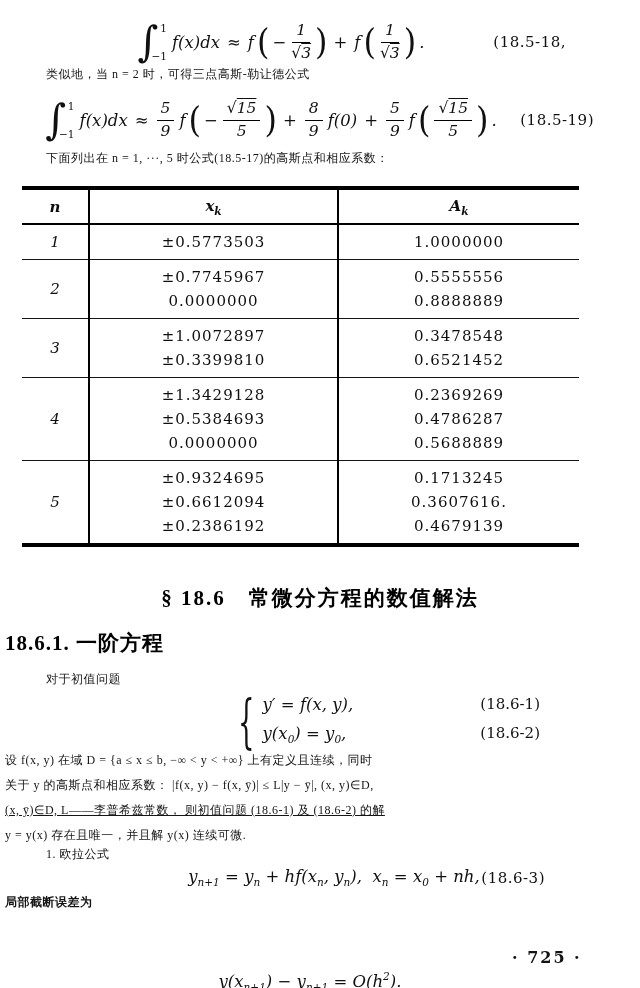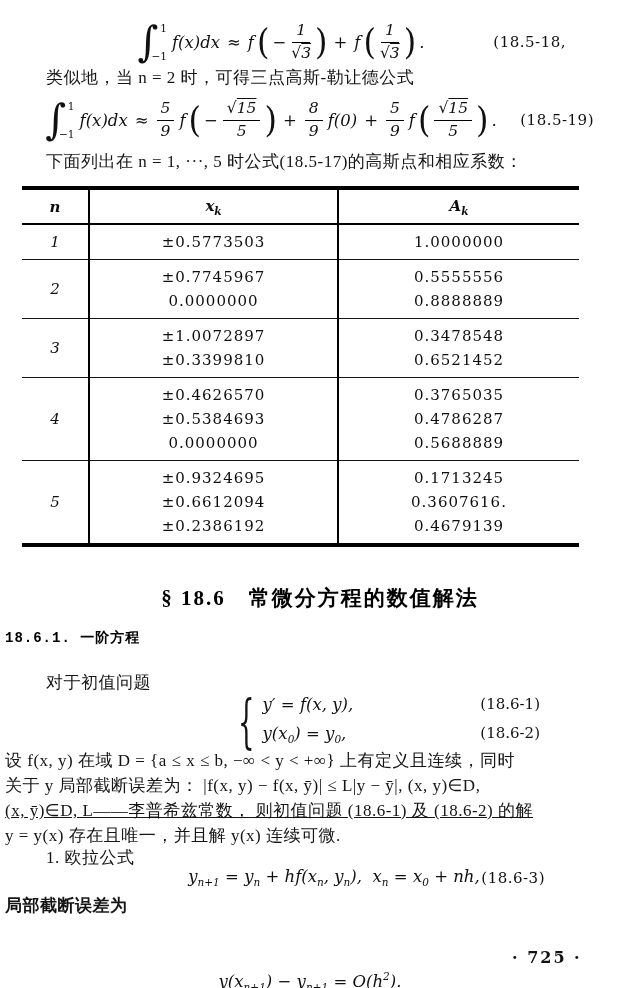--- a/index.html
+++ b/index.html
@@ -8,21 +8,21 @@
     background:#e8e8e6;
     font-family:"Liberation Serif", serif;
   }
   .page {
     position:relative; width:640px; height:988px;
     background:#ffffff; color:#121212; overflow:hidden;
   }
   .abs { position:absolute; }
 
   
-  .cn { font-size:17px; color:#151515; letter-spacing:0.5px; }
+  .cn { font-size:12px; color:#151515; letter-spacing:0.5px; }
   .cn-bold { font-weight:bold; }
 
   
   .eq {
     left:0; right:0; display:flex; justify-content:center; align-items:center;
     font-family:"DejaVu Serif", serif; font-style:italic; font-size:16.5px; color:#101010;
   }
   .eq-content { display:flex; align-items:center; }
   .m { margin:0 2px; white-space:pre; }
   .op { margin:0 5px; }
@@ -75,21 +75,21 @@
   .col-n { width:66px; border-right:2.2px solid #000; font-style:italic; }
   .col-x { width:247px; border-right:2.2px solid #000; }
   .col-a { width:240px; }
   .gauss td { padding:5px 0; }
   .gauss td div { line-height:24px; letter-spacing:1px; }
 
   .section-heading {
     left:0; right:0; text-align:center;
     font-size:21px; font-weight:bold; letter-spacing:2px; color:#000;
   }
-  .subsection-heading { font-size:14px; font-weight:bold; letter-spacing:1px; color:#000;font-family:Liberation Mono, monospace; }
+  .subsection-heading { font-size:21px; font-weight:bold; letter-spacing:1px; color:#000; }
   .pageno { font-weight:bold; font-size:16px; letter-spacing:2px; font-family:"DejaVu Serif", serif; }
 </style>
 </head>
 <body>
 
 <div class="page">
 
   <div class="eq abs" style="top:16px; height:52px;">
     <div class="eq-content" style="transform:translateX(-38px);">
       <span class="int-wrap">
@@ -209,26 +209,26 @@
               <div>±0.3399810</div>
             </td>
             <td class="col-a">
               <div>0.3478548</div>
               <div>0.6521452</div>
             </td>
           </tr>
           <tr>
             <td class="col-n">4</td>
             <td class="col-x">
-              <div>±0.4626570</div>
+              <div>±1.3429128</div>
               <div>±0.5384693</div>
               <div>0.0000000</div>
             </td>
             <td class="col-a">
-              <div>0.3765035</div>
+              <div>0.2369269</div>
               <div>0.4786287</div>
               <div>0.5688889</div>
             </td>
           </tr>
           <tr>
             <td class="col-n">5</td>
             <td class="col-x">
               <div>±0.9324695</div>
               <div>±0.6612094</div>
               <div>±0.2386192</div>
@@ -256,21 +256,21 @@
       <div class="sys-line"><span>y(x</span><sub>0</sub><span>) = y</span><sub>0</sub><span>,</span></div>
     </div>
   </div>
   <div class="abs sys-tags" style="top:690px; right:100px;">
     <div>(18.6-1)</div>
     <div>(18.6-2)</div>
   </div>
 
   <div class="abs" style="top:748px; left:5px; width:615px;">
     <div class="cn" style="line-height:25px;">设 f(x, y) 在域 D = {a ≤ x ≤ b,  −∞ &lt; y &lt; +∞} 上有定义且连续，同时</div>
-    <div class="cn" style="line-height:25px;">关于 y 局部截断误差为：  |f(x, y) − f(x, ȳ)| ≤ L|y − ȳ|, (x, y)∈D,</div>
+    <div class="cn" style="line-height:25px;">关于 y 的高斯点和相应系数：  |f(x, y) − f(x, ȳ)| ≤ L|y − ȳ|, (x, y)∈D,</div>
     <div class="cn" style="line-height:25px;text-decoration:underline;">(x, ȳ)∈D, L——李普希兹常数， 则初值问题 (18.6-1) 及 (18.6-2) 的解</div>
     <div class="cn" style="line-height:25px;">y = y(x) 存在且唯一，并且解 y(x) 连续可微.</div>
   </div>
 
   <div class="abs cn" style="top:846px; left:46px;">1. 欧拉公式</div>
 
   <div class="eq abs" style="top:864px; height:28px;">
     <div class="eq-content" style="transform:translateX(14px);">
       <span class="m"><span>y</span><sub>n+1</sub><span> = y</span><sub>n</sub><span> + hf(x</span><sub>n</sub><span>, y</span><sub>n</sub><span>),  x</span><sub>n</sub><span> = x</span><sub>0</sub><span> + nh,</span></span>
     </div>

